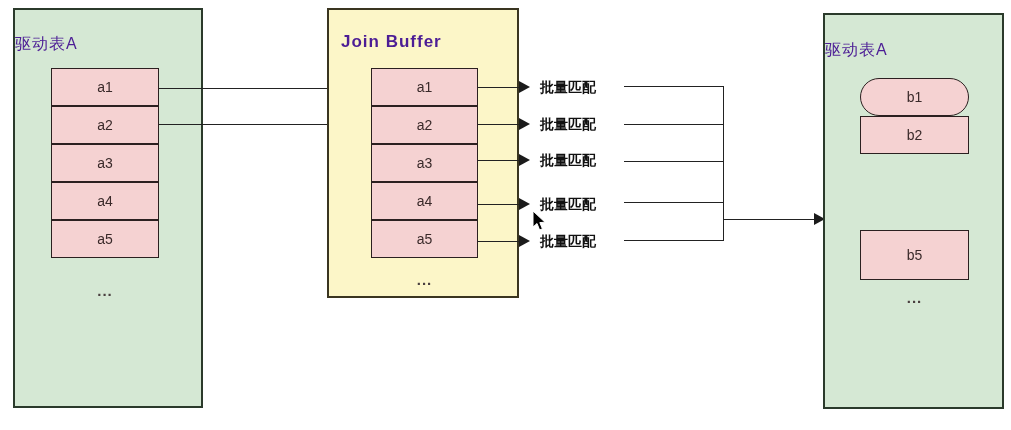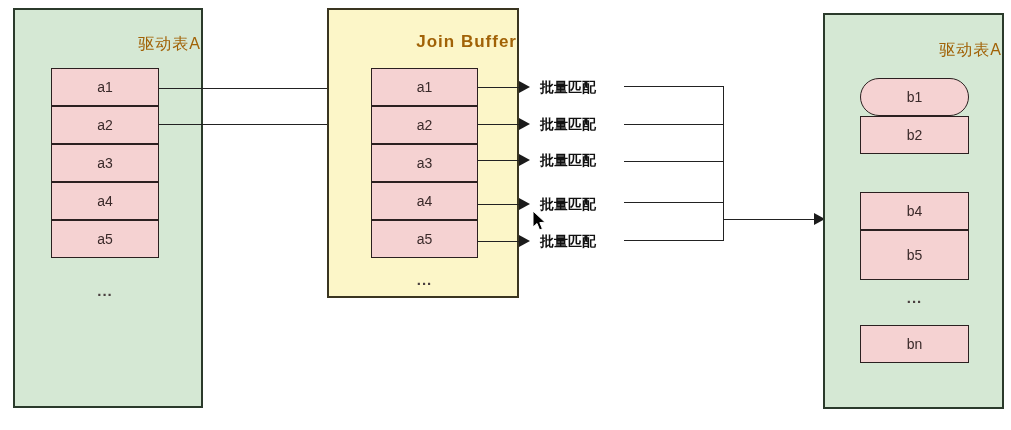--- a/index.html
+++ b/index.html
@@ -2,21 +2,21 @@
 <html><head>
 <meta charset="utf-8">
 <style>
   html,body{margin:0;padding:0;background:#ffffff;}
   body{font-family:"Liberation Sans","DejaVu Sans",sans-serif;}
   #stage{position:relative;width:1011px;height:430px;background:#ffffff;overflow:hidden;}
 
   .panel{position:absolute;box-sizing:border-box;border:2px solid #2b3a2b;background:#d5e8d4;}
   .panel.buffer{background:#fcf6c8;border-color:#3a3520;}
 
-  .panel-title{position:absolute;left:0;right:0;text-align:right;color:#a16207;
+  .panel-title{position:absolute;left:0;right:0;text-align:left;color:#4c1d95;
     font-size:16px;letter-spacing:1px;white-space:nowrap;}
   .panel-title.bold{font-weight:bold;font-size:17px;}
 
   .cell{position:absolute;box-sizing:border-box;border:1.6px solid #2b2020;
     background:#f5d2d2;display:flex;align-items:center;justify-content:center;
     font-size:14px;color:#3a2a2a;}
 
   .ellipsis{position:absolute;text-align:center;font-size:15px;color:#4a4040;
     letter-spacing:1px;font-weight:bold;line-height:1;}
 
@@ -97,24 +97,22 @@
 
   <div class="hline" style="left:723px;top:219px;width:93px;"></div>
   <div class="arrowhead" style="left:814px;top:213px;"></div>
 
   <div class="panel" style="left:823px;top:13px;width:181px;height:396px;">
     <div class="panel-title" style="top:25px;">驱动表A</div>
   </div>
 
   <div class="cell" style="left:860px;top:78px;width:109px;height:38px;border-radius:19px;">b1</div>
   <div class="cell" style="left:860px;top:116px;width:109px;height:38px;">b2</div>
-  <div class="cell" style="left:860px;top:192px;width:109px;height:38px;">b4</div>
   <div class="cell" style="left:860px;top:230px;width:109px;height:50px;">b5</div>
 
   <div class="ellipsis" style="left:860px;top:290px;width:109px;">...</div>
 
-  <div class="cell" style="left:860px;top:325px;width:109px;height:38px;">bn</div>
 
   <svg class="cursor" viewBox="0 0 14 21" style="left:533px;top:211px;">
     <polygon points="0,0 0,16 4,12.5 6.6,19 9.4,17.8 6.8,11.6 12,11.2" fill="#000000" stroke="#ffffff" stroke-width="1"></polygon>
   </svg>
 
 </div>
 
 </body></html>

